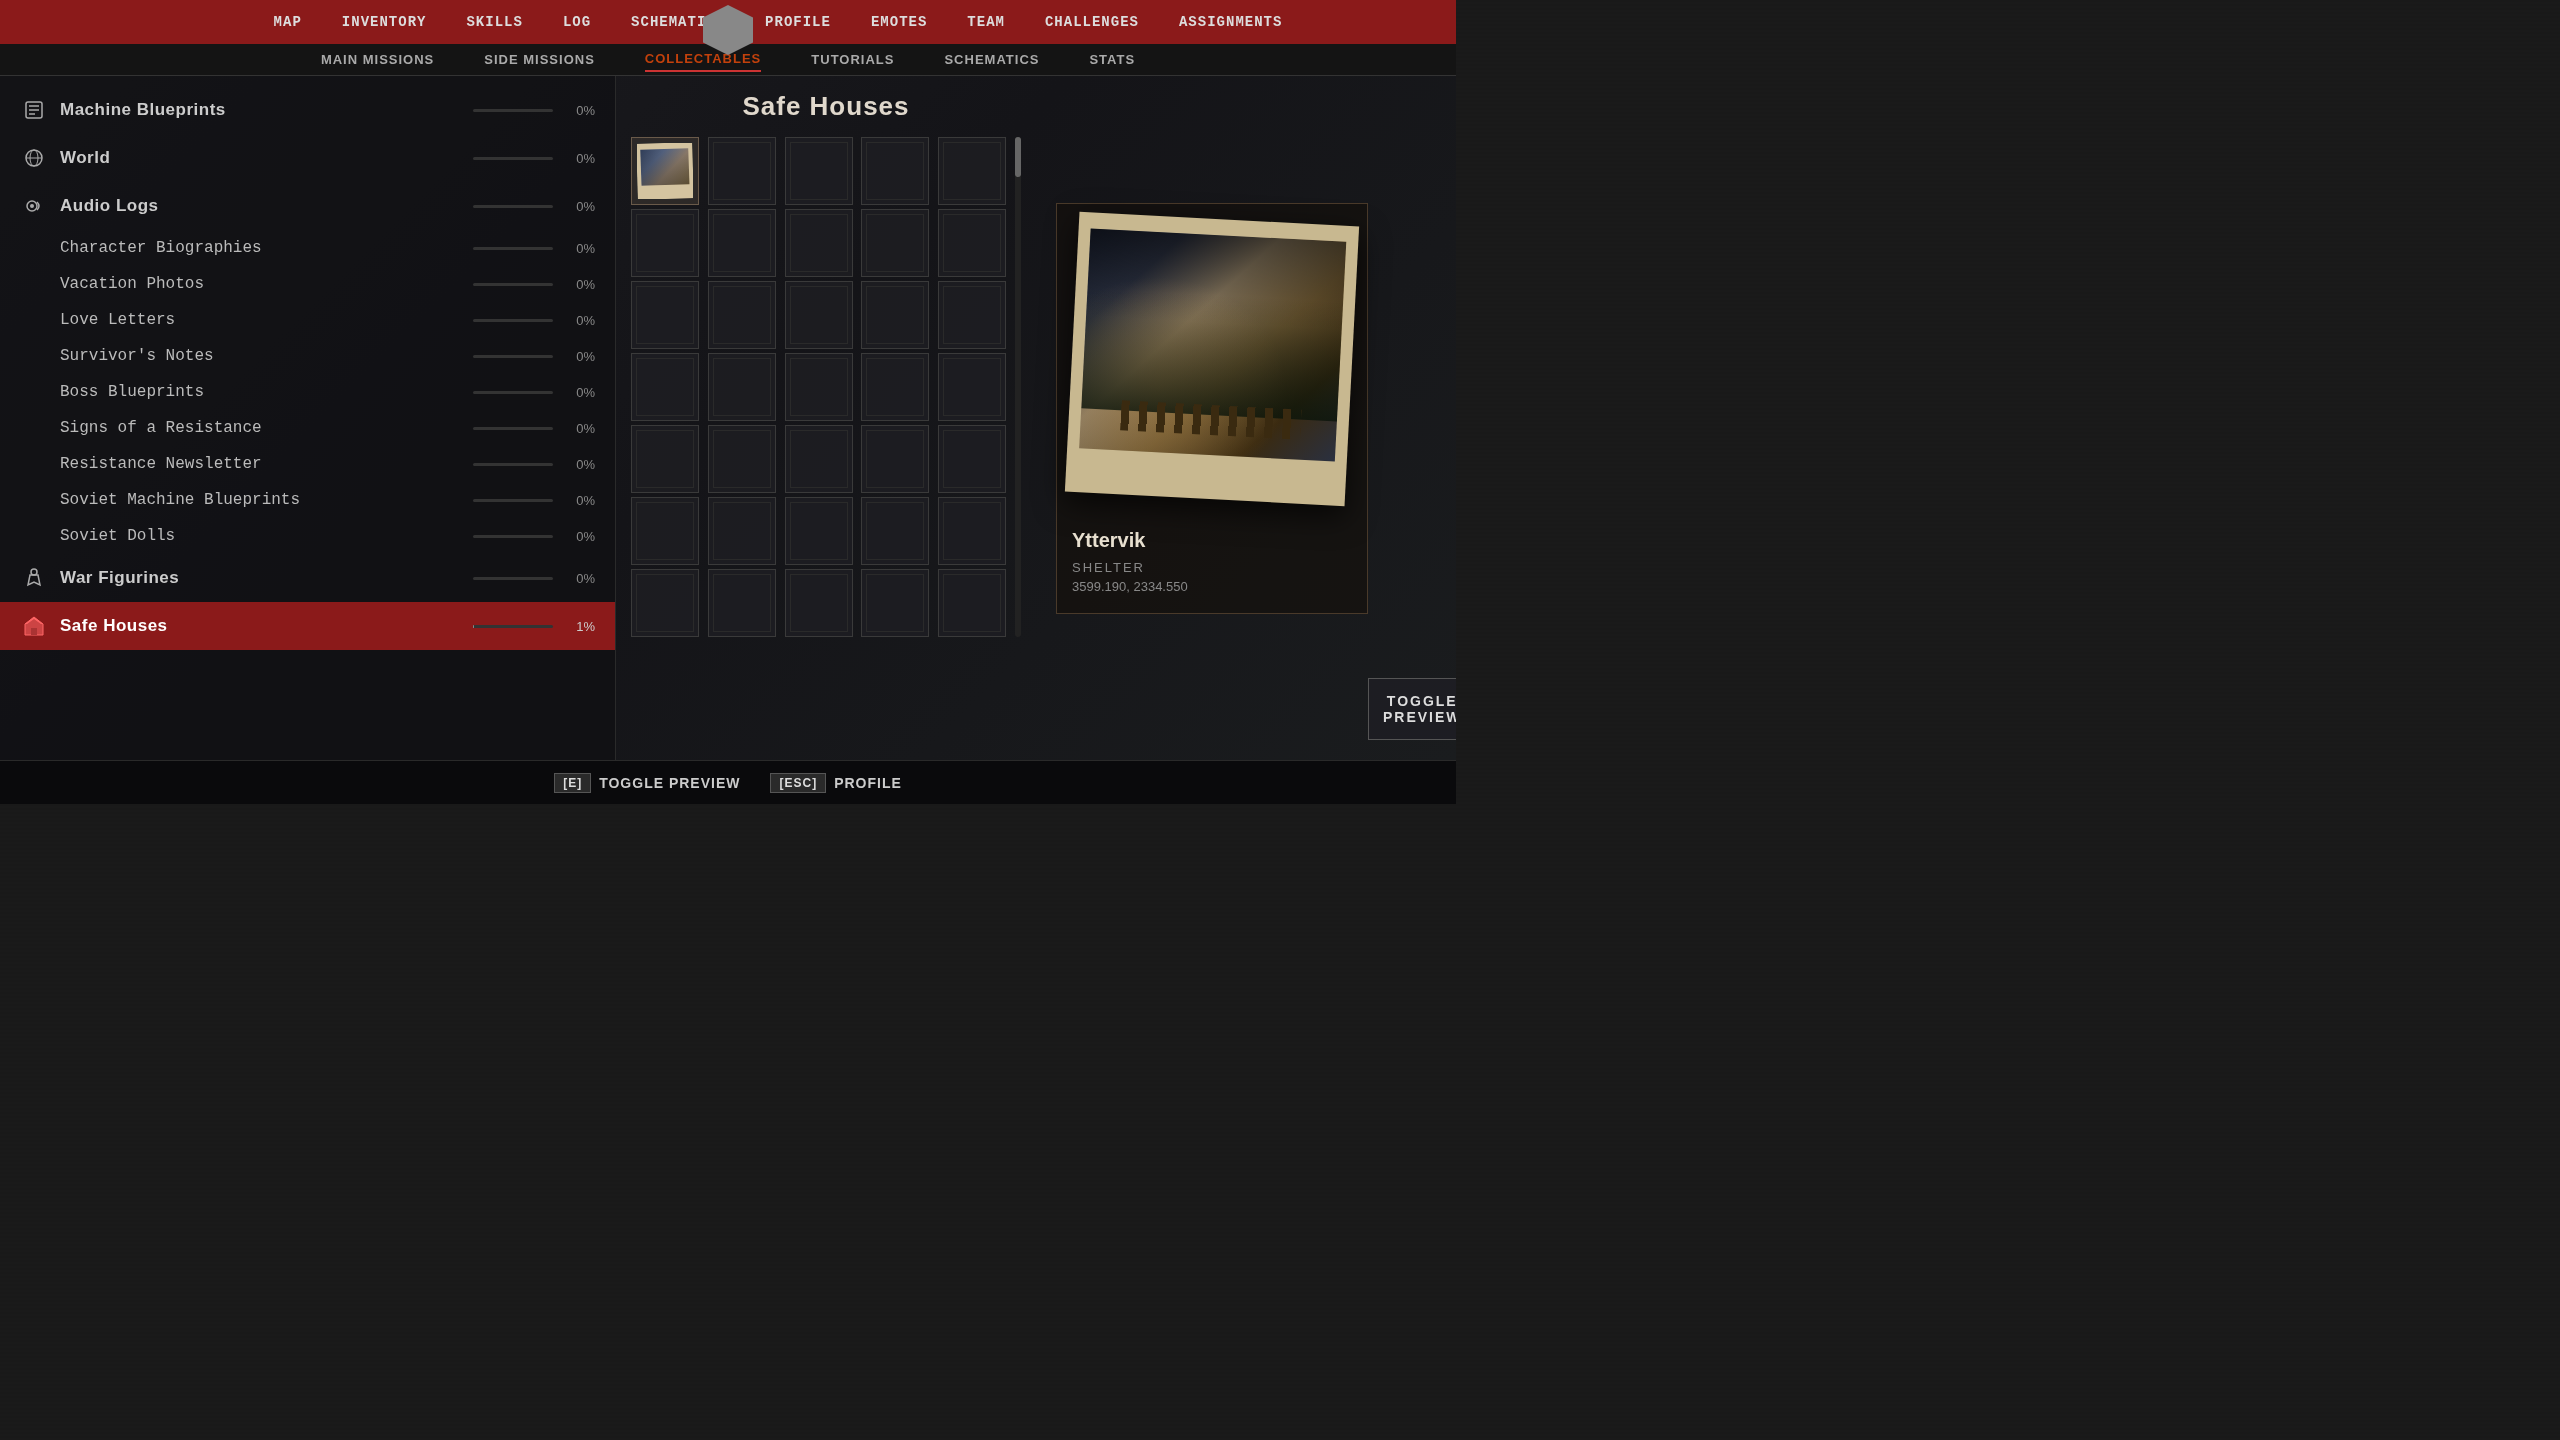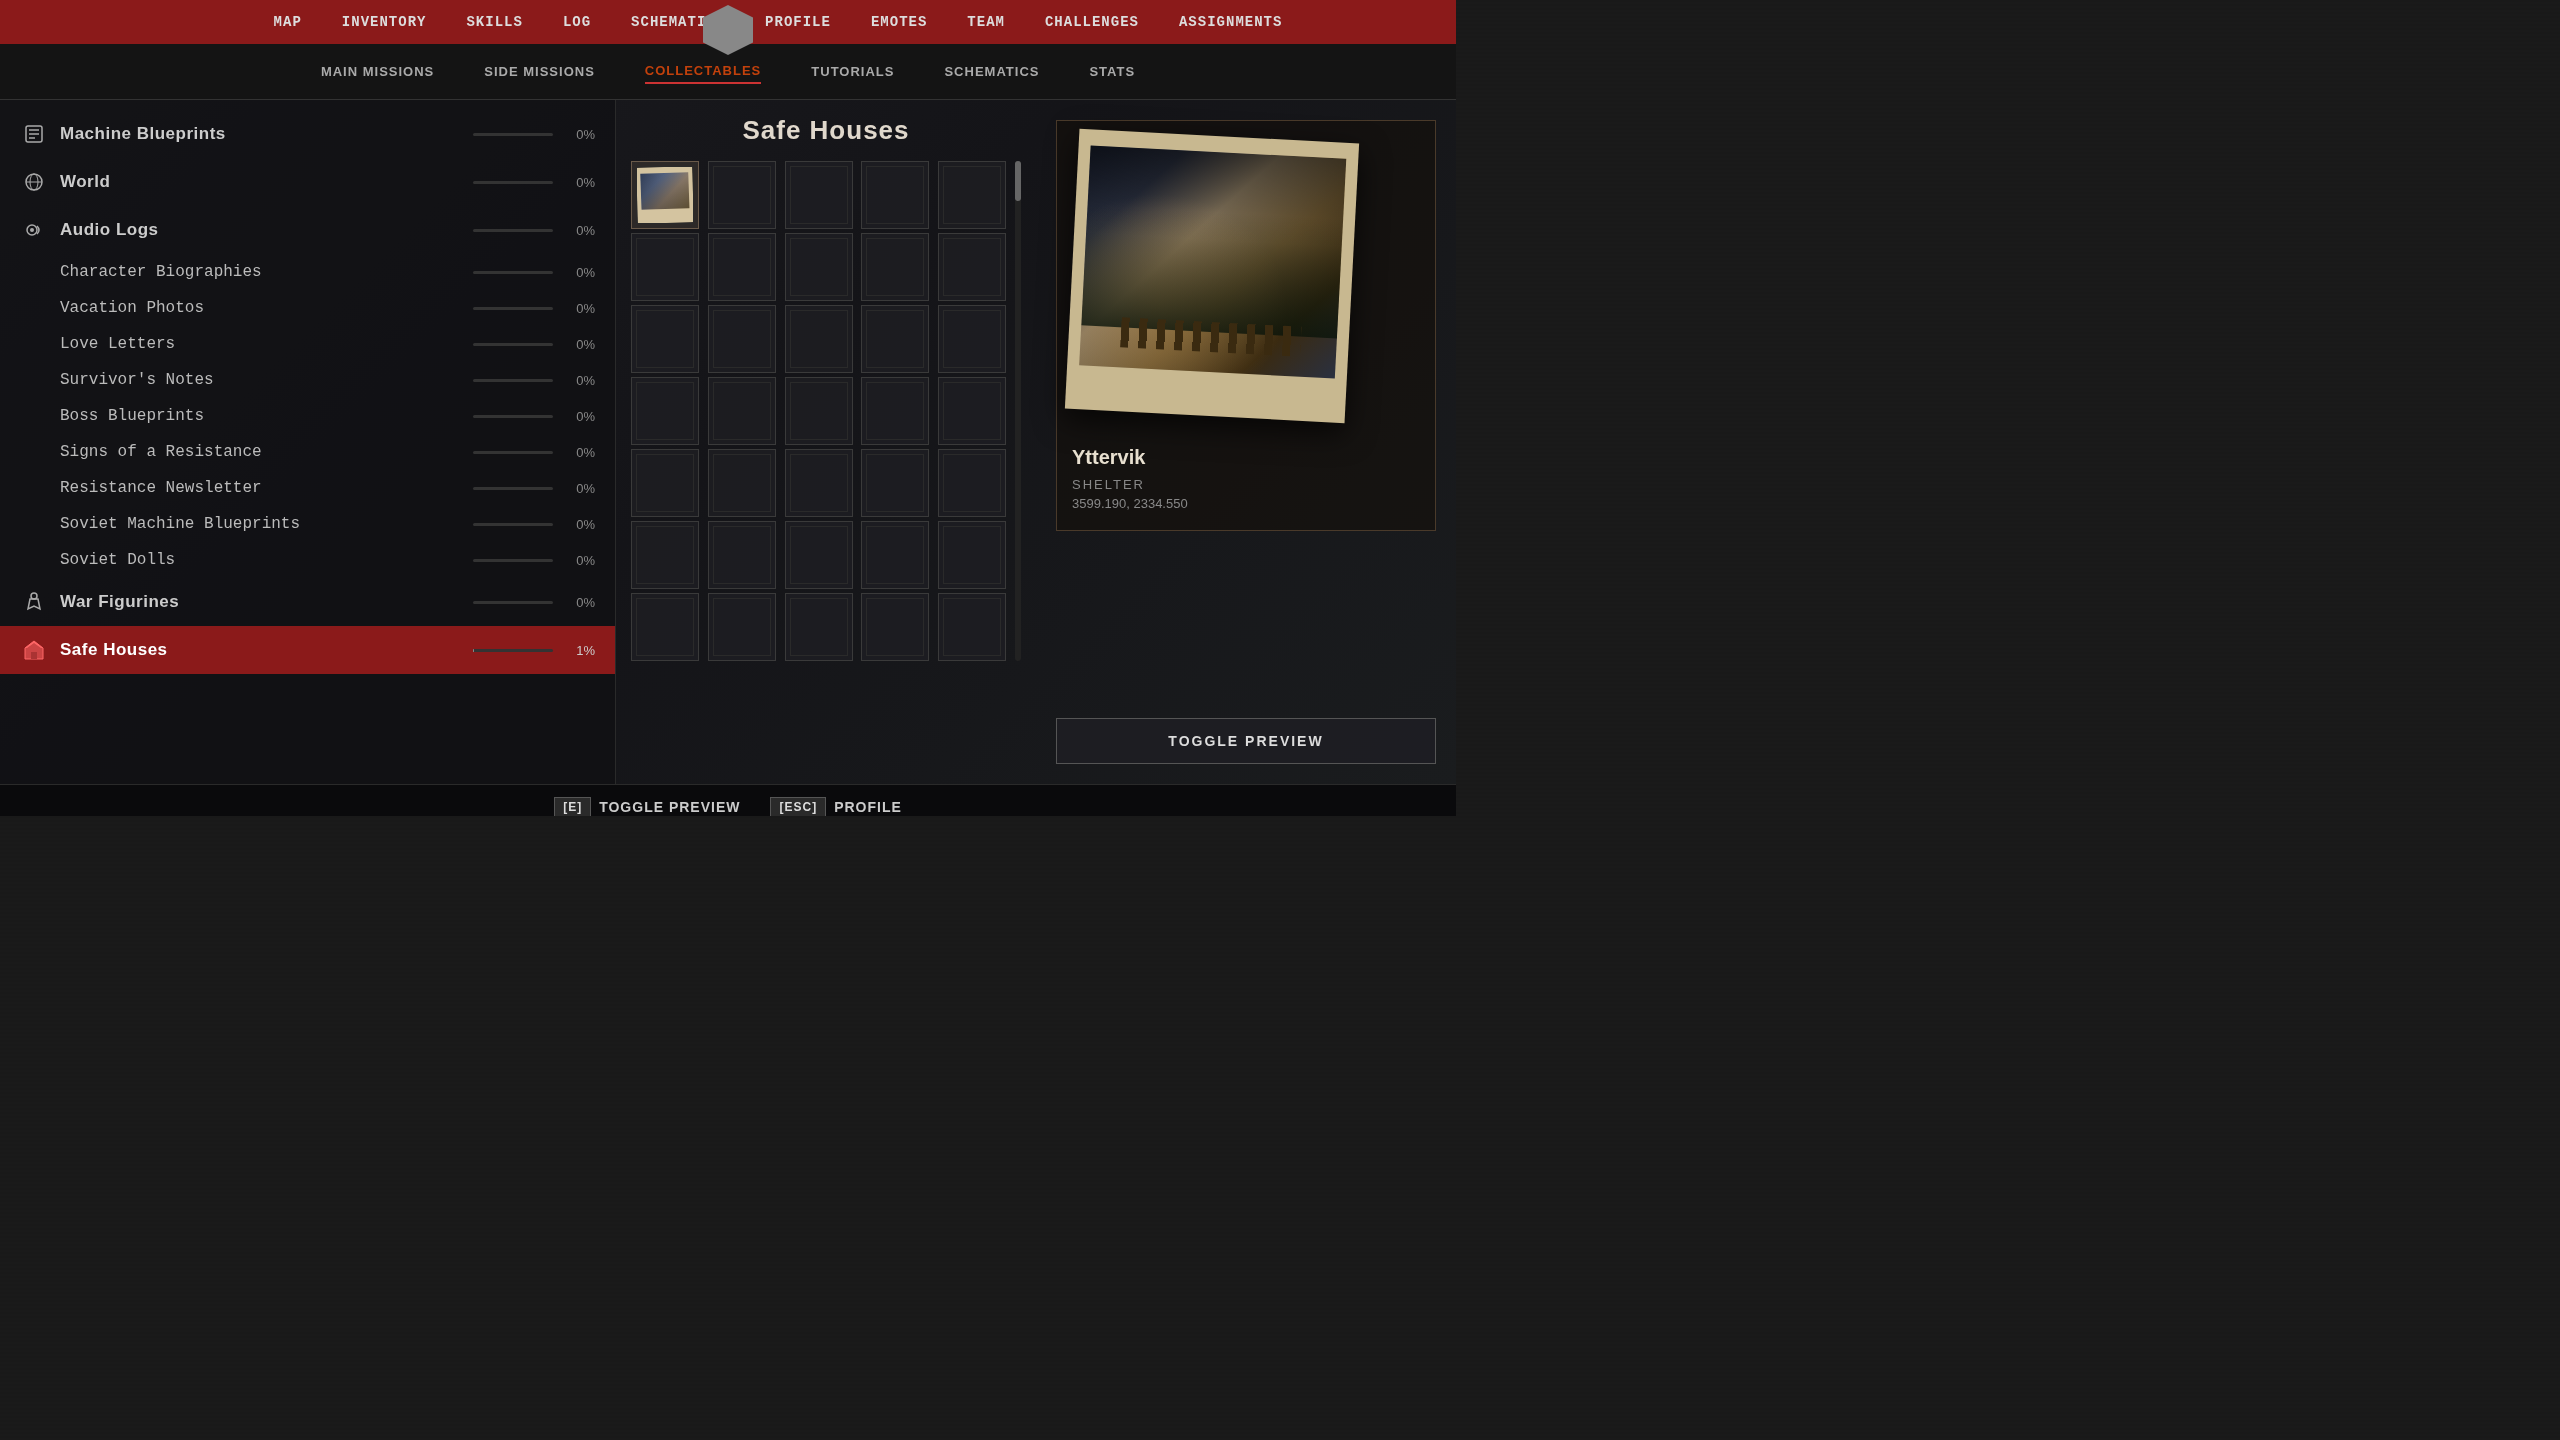--- a/index.html
+++ b/index.html
@@ -63,21 +63,21 @@
       height: 50px;
       background: #888;
       clip-path: polygon(50% 0%, 100% 25%, 100% 75%, 50% 100%, 0% 75%, 0% 25%);
     }
 
     
     .second-nav {
       position: relative;
       z-index: 10;
       background: rgba(20,20,20,0.95);
-      height: 56px;
+      height: 32px;
       display: flex;
       align-items: center;
       justify-content: center;
       gap: 50px;
       border-bottom: 1px solid #333;
     }
     .second-nav-item {
       color: #aaa;
       font-size: 13px;
       font-weight: bold;
@@ -279,21 +279,21 @@
       position: absolute;
       top: 0;
     }
 
     
     .right-panel {
       width: 420px;
       flex-shrink: 0;
       padding: 20px;
       display: flex;
-      flex-direction: column;
+      flex-direction: row;
       align-items: center;
     }
 
     
     .large-polaroid {
       width: 280px;
       height: 280px;
       background: #c8b890;
       padding: 12px 12px 40px 12px;
       display: flex;

